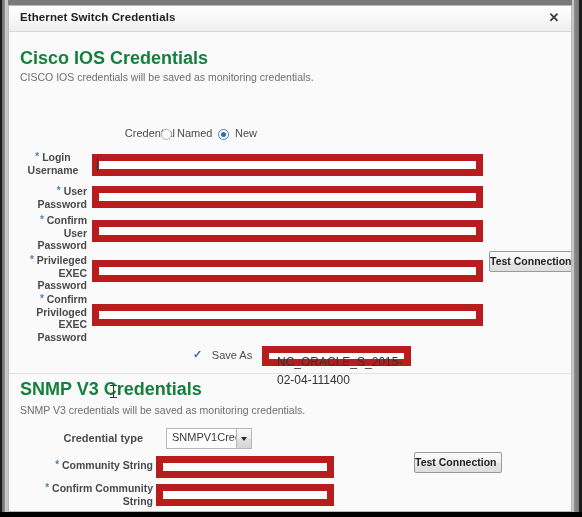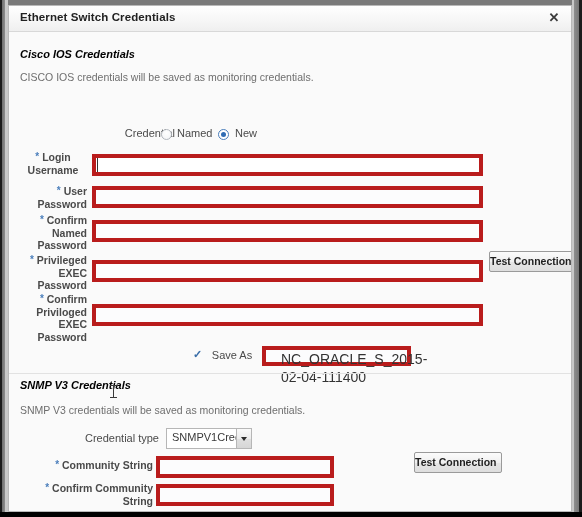--- a/index.html
+++ b/index.html
@@ -97,24 +97,23 @@
   }
 
   .body {
     position: relative;
     height: 479px;
     background: #fafafa;
   }
 
   .section-title {
     position: absolute;
-    font-size: 11px;
-    font-weight: bold;
-    color: #000000;
-    font-style: italic;
+    font-size: 18px;
+    font-weight: bold;
+    color: #15803d;
   }
   .section-sub {
     position: absolute;
     font-size: 10.5px;
     color: #6e6e6e;
   }
 
   .hr {
     position: absolute;
     left: 0;
@@ -143,25 +142,25 @@
   .plabel {
     position: absolute;
     font-size: 11px;
     color: #4a4a4a;
     text-align: right;
   }
 
   .tinput {
     position: absolute;
     background: #fcfcfd;
-    border: 4px solid #b91c1c;
-    box-sizing: border-box;
-    font-size: 14px;
+    border: 7px solid #b91c1c;
+    box-sizing: border-box;
+    font-size: 12px;
     color: #333333;
-    padding: 0 15px;
+    padding: 0 8px;
     line-height: 20px;
     outline: none;
   }
   .tinput.focused {
     background: #ffffff;
   }
   .caret {
     position: absolute;
     width: 1px;
     background: #333333;
@@ -298,21 +297,21 @@
       <div class="caret" style="left:88px; top:126px; height:14px;"></div>
 
       <div class="flabel" style="left:10px; top:153px; width:68px;">
         <span class="req">*</span>
         <span>User Password</span>
       </div>
       <div class="tinput" style="left:83px; top:154px; width:391px; height:22px;"></div>
 
       <div class="flabel" style="left:10px; top:182px; width:68px;">
         <span class="req">*</span>
-        <span>Confirm Named Password</span>
+        <span>Confirm User Password</span>
       </div>
       <div class="tinput" style="left:83px; top:188px; width:391px; height:22px;"></div>
 
       <div class="flabel" style="left:10px; top:222px; width:68px;">
         <span class="req">*</span>
         <span>Privileged EXEC Password</span>
       </div>
       <div class="tinput" style="left:83px; top:228px; width:391px; height:22px;"></div>
 
       <div class="btn" style="left:480px; top:219px; width:88px; height:21px; line-height:19px;">Test Connection</div>
@@ -330,21 +329,21 @@
       <div class="hr" style="top:341px;"></div>
 
       <div class="section-title" style="left:11px; top:347px;">SNMP V3 Credentials</div>
       <div class="ibeam" style="left:101px; top:353px;">
         <div class="top"></div>
           <div class="stem"></div>
           <div class="bot"></div>
       </div>
       <div class="section-sub" style="left:11px; top:372px;">SNMP V3 credentials will be saved as monitoring credentials.</div>
 
-      <div class="plabel" style="left:20px; top:400px; width:130px;">Credential type</div>
+      <div class="plabel" style="left:4px; top:400px; width:130px;font-weight:bold;">Credential type</div>
       <div class="sel" style="left:157px; top:396px; width:86px; height:21px;">
         <div class="seltext">SNMPV1Creds</div>
         <div class="selbtn"></div>
       </div>
 
       <div class="flabel" style="left:10px; top:427px; width:134px;">
         <span class="req">*</span>
         <span>Community String</span>
       </div>
       <div class="tinput" style="left:147px; top:424px; width:178px; height:22px;"></div>

